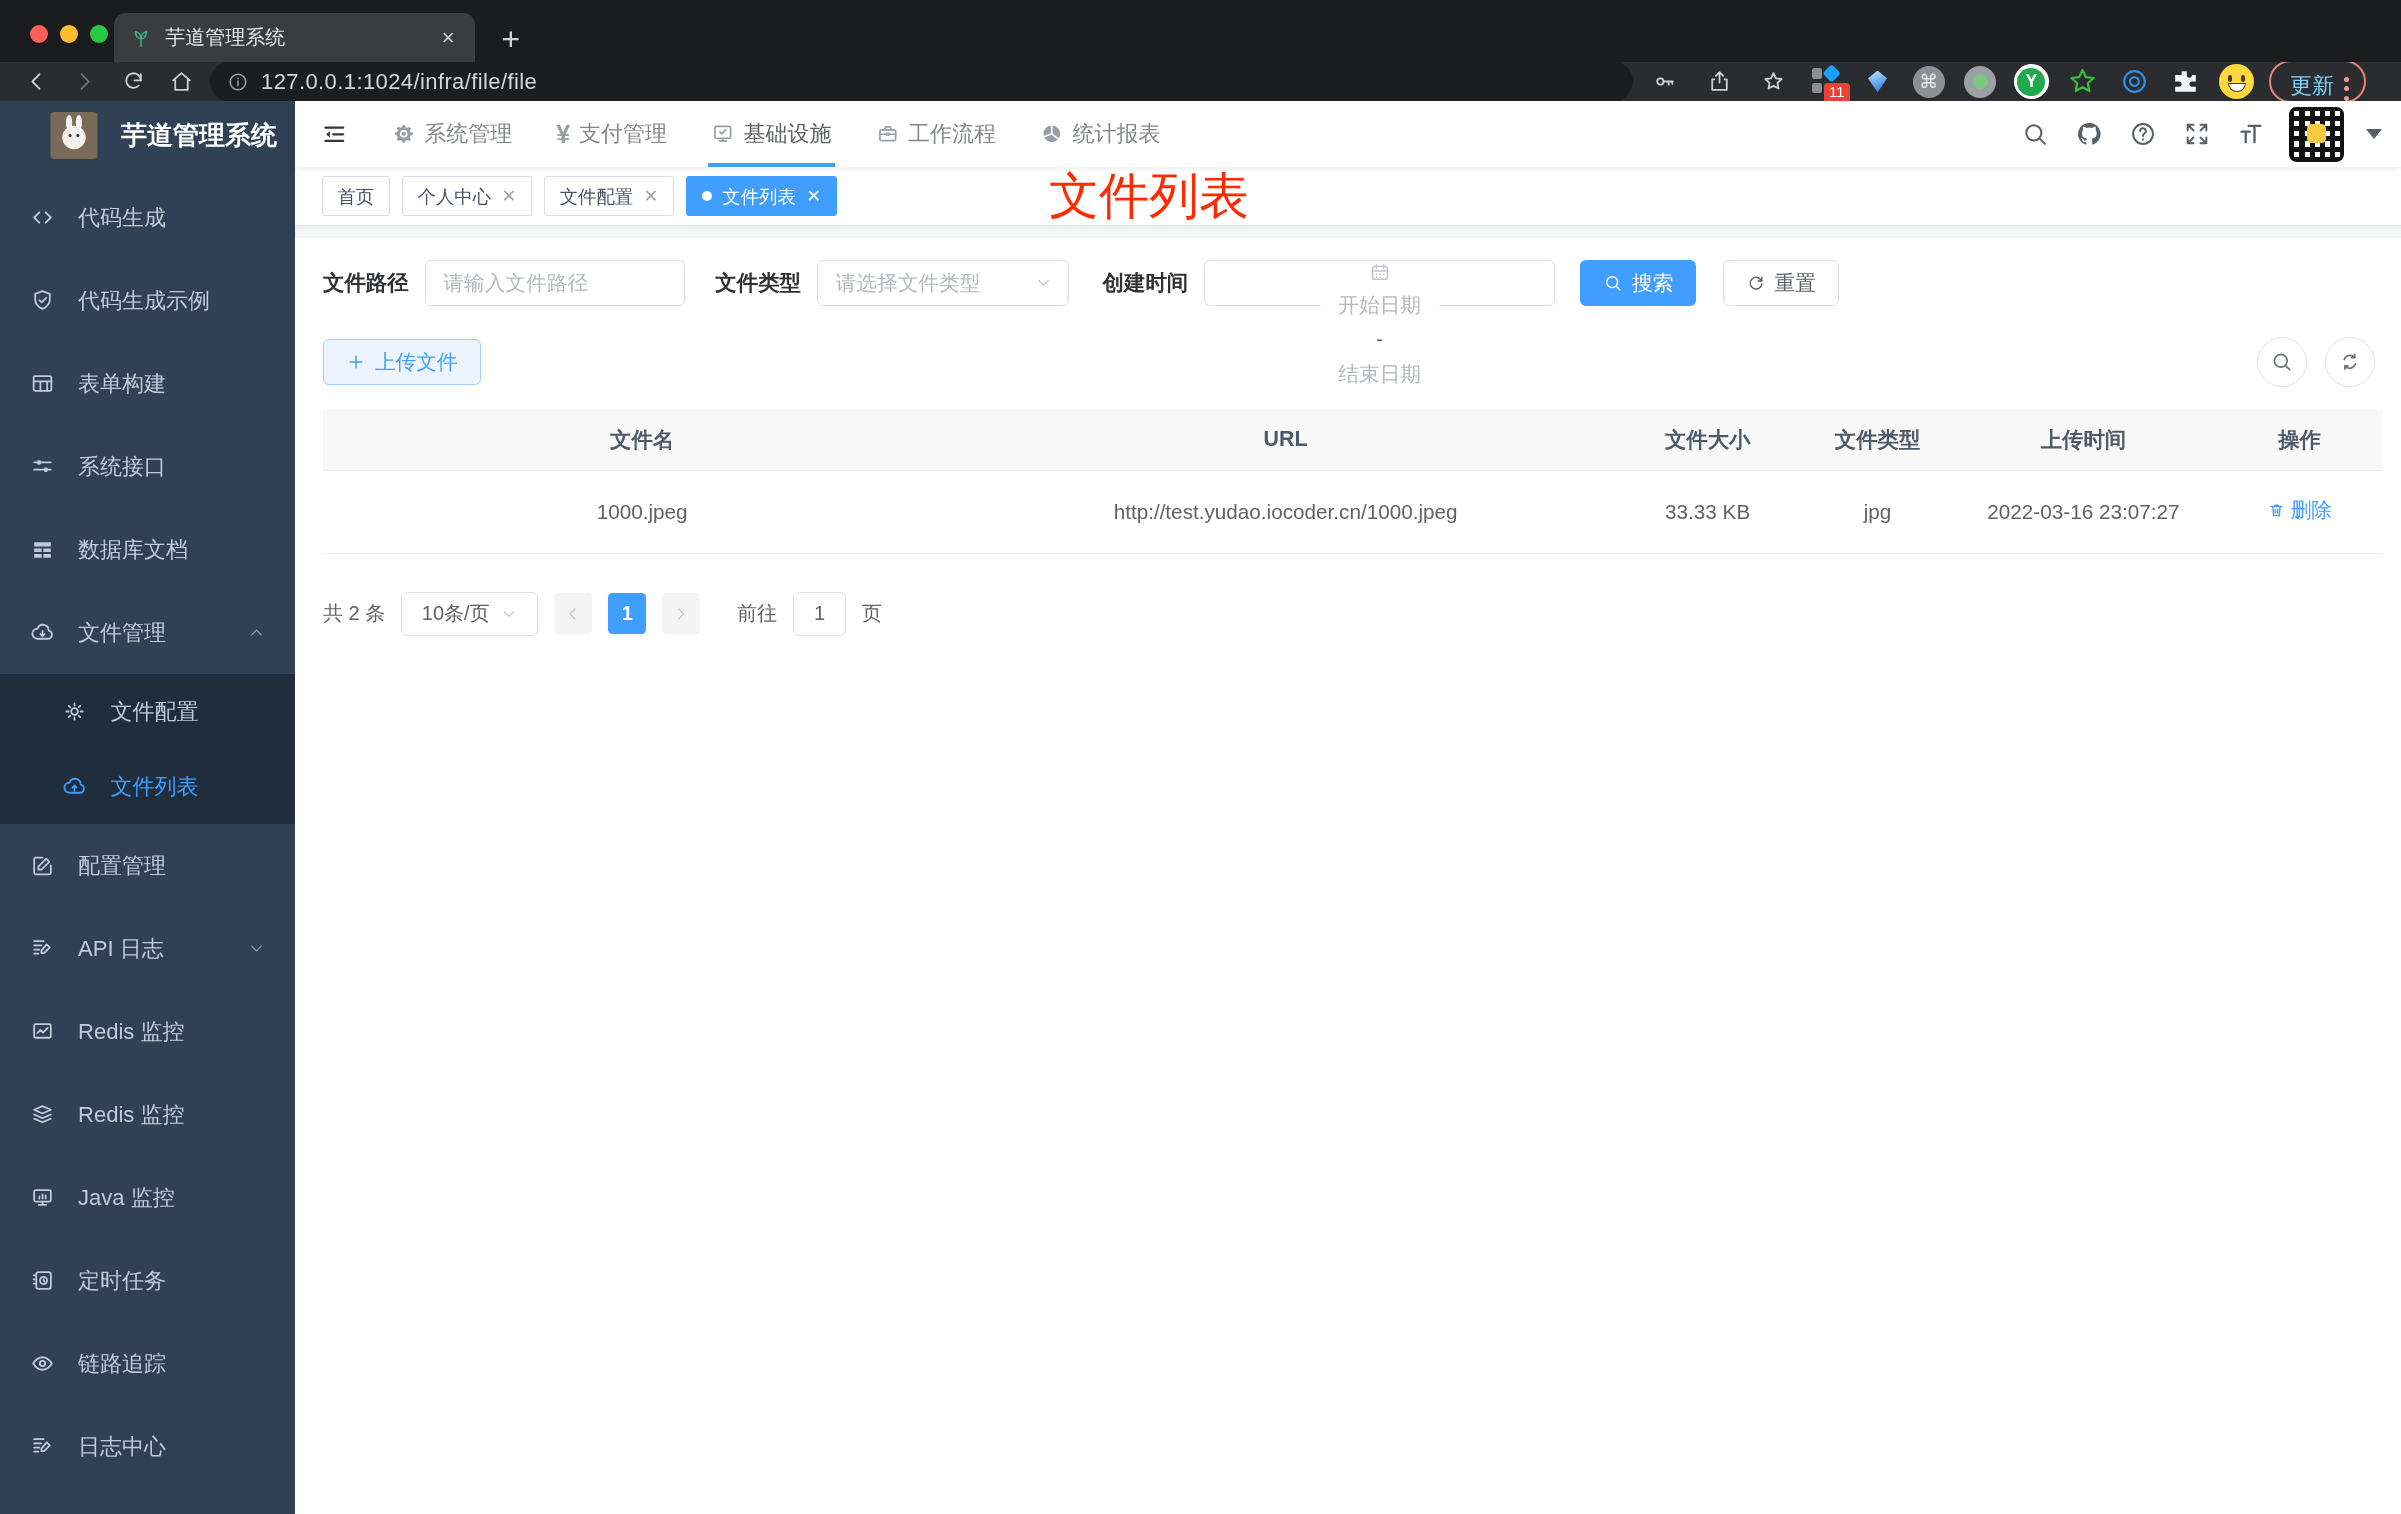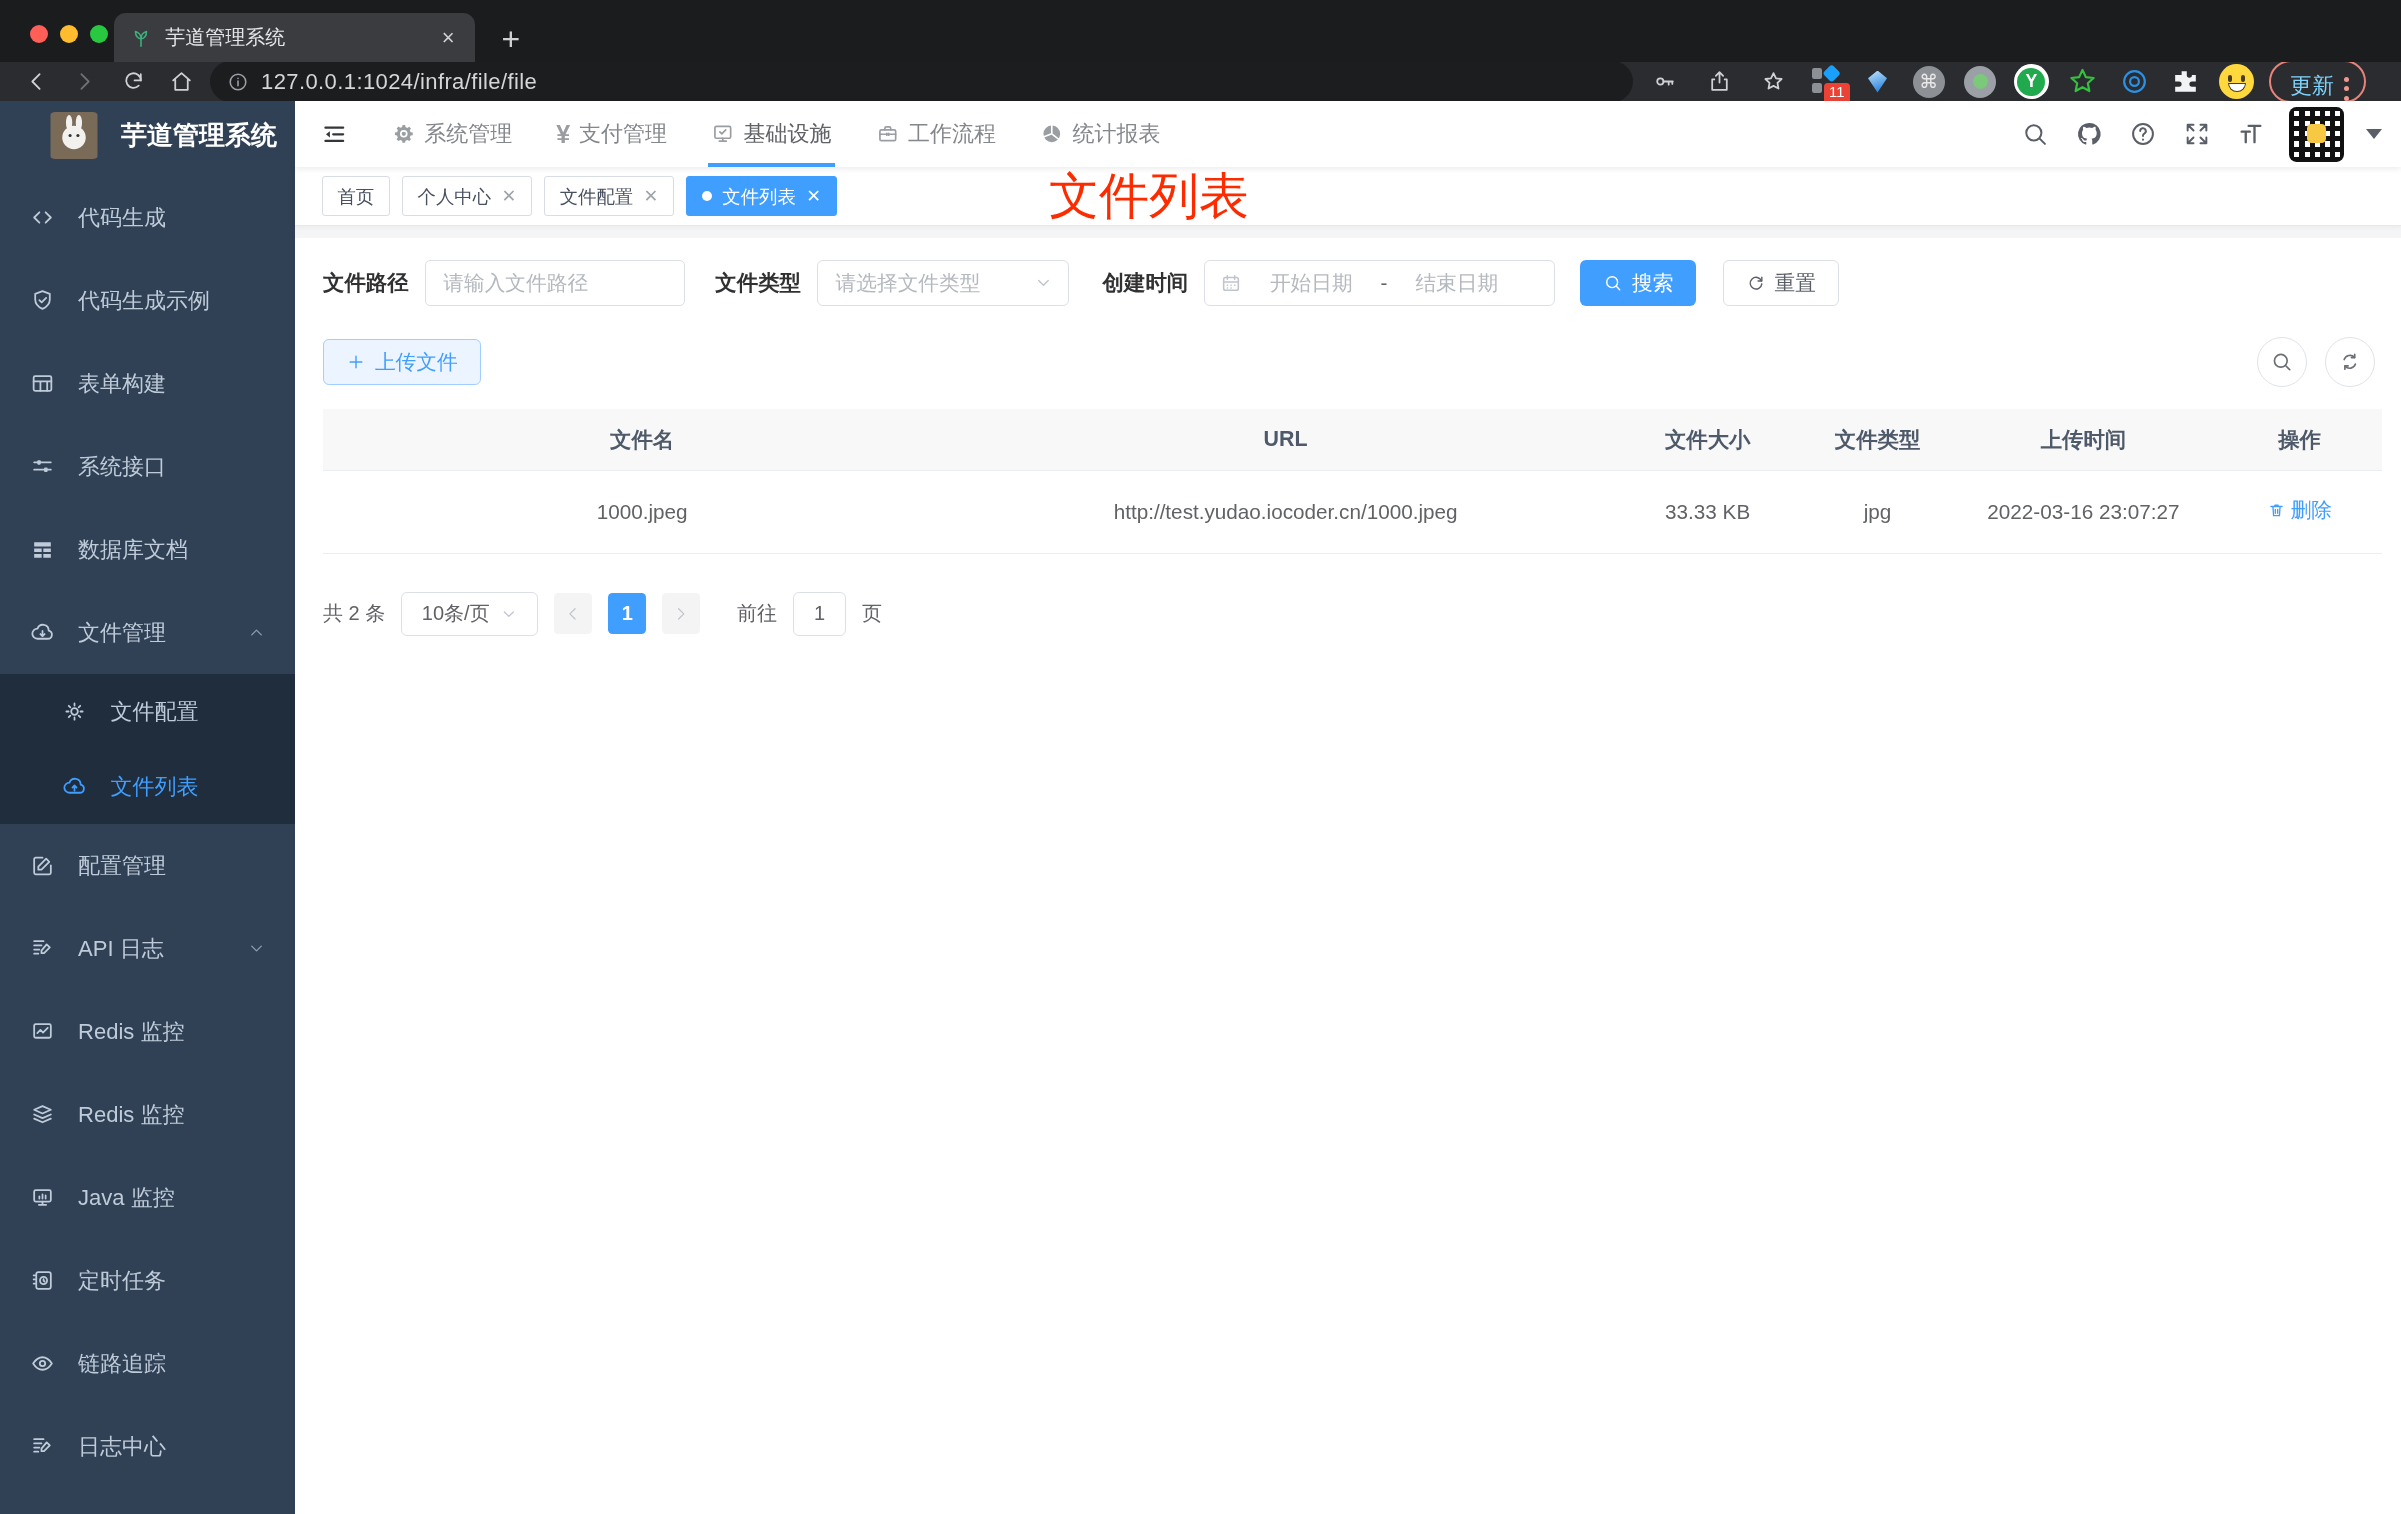--- a/index.html
+++ b/index.html
@@ -89,21 +89,21 @@
   .card { flex:1; background:#fff; padding:22px 19px 0 28px; }
 
   .filters { display:flex; align-items:center; gap:16px; }
   .f-label { font-size:21.4px; font-weight:700; color:#303133; white-space:nowrap; }
   .f-input { width:260px; height:46px; border:1.5px solid #dcdfe6; border-radius:5px; padding:0 17.7px; font-size:20.7px; color:#606266;
              font-family:inherit; }
   .f-input::placeholder { color:#b4b8bf; }
   .f-select { width:252px; height:46px; border:1.5px solid #dcdfe6; border-radius:5.9px; padding:0 14.8px 0 17.7px; display:flex; align-items:center; color:#b4b8bf; font-size:20.7px; }
   .f-select .ph { flex:1; }
   .f-select svg { width:19px; height:19px; color:#c0c4cc; }
-  .date-range { width:351px; height:46px; border:1.5px solid #dcdfe6; border-radius:5.9px; display:flex; align-items:center; padding:0 14.8px; gap:10.3px; }
+  .date-range { width:351px; height:46px; border:1.5px solid #dcdfe6; border-radius:5.9px; display:flex; align-items:center; padding:0 14.8px; gap:10.3px;flex-direction:column; }
   .date-range svg { width:22px; height:22px; color:#c0c4cc; flex:0 0 auto; }
   .d-in { border:none; outline:none; width:118px; font-size:20.7px; color:#606266; text-align:center; font-family:inherit; }
   .d-in::placeholder { color:#b4b8bf; }
   .d-sep { color:#606266; font-size:20.7px; }
   .btn { height:46px; border-radius:5.9px; display:inline-flex; align-items:center; gap:8.9px; font-size:20.7px; padding:0 22px; cursor:pointer; border:1.5px solid transparent; }
   .btn svg { width:20px; height:20px; }
   .btn-primary { background:#409eff; color:#fff; margin-left:8.9px; }
   .btn-plain { background:#fff; border-color:#dcdfe6; color:#5a5e66; margin-left:10.3px; }
   .btn-light { background:#ecf5ff; border-color:#a0cfff; color:#409eff; }
 

